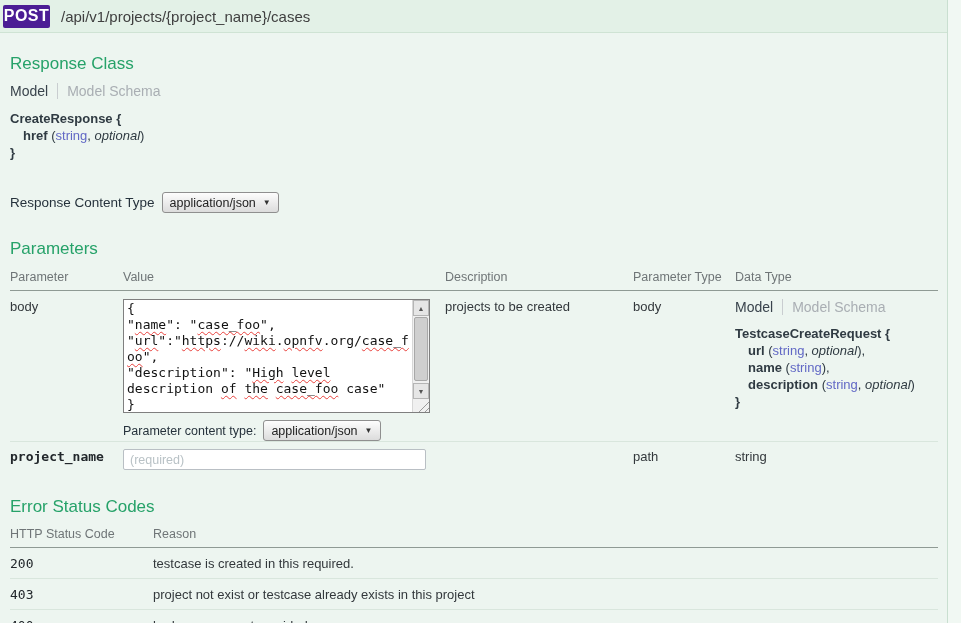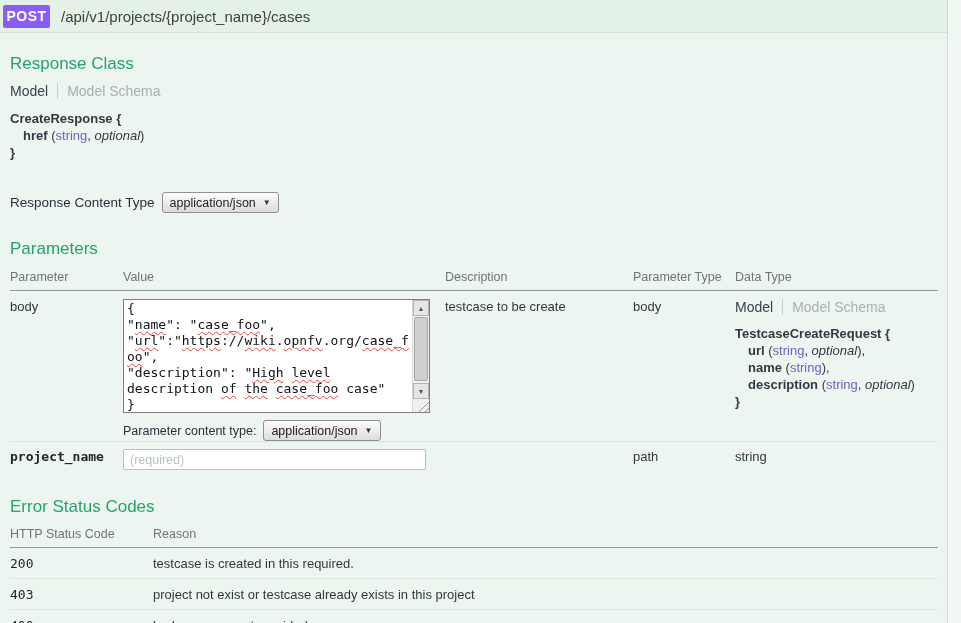--- a/index.html
+++ b/index.html
@@ -11,21 +11,21 @@
     overflow: hidden;
   }
   .panel { width: 948px; height: 623px; background: #edf5f0; border-right: 1px solid #c9dfd0; }
 
   
   .op-heading {
     height: 33px; background: #e3f1e7; border-bottom: 1px solid #cfe3d4;
     display: flex; align-items: center;
   }
   .method-badge {
-    background: #8b5cf6; color: #fff; font-size: 14px; font-weight: bold;
+    background: #4c1d95; color: #fff; font-size: 16px; font-weight: bold;
     letter-spacing: .5px; border-radius: 2px; margin-left: 3px;
     width: 47px; height: 23px; display: flex; align-items: center; justify-content: center;
     cursor: pointer;
   }
   .op-path { margin-left: 11px; font-size: 15px; color: #404040; cursor: pointer; }
   .op-summary { margin-left: auto; margin-right: 12px; font-size: 13px; color: #21a463; cursor: pointer; }
 
   .content { padding: 0 10px; }
 
   .section-title { font-size: 17px; font-weight: 400; color: #26a269; }
@@ -172,21 +172,21 @@
               <div class="ta-grip"></div>
             </div>
             <div class="pct-row">
               <span>Parameter content type:</span>
               <span class="select-box">
                 <span>application/json</span>
                 <span class="select-caret">▼</span>
               </span>
             </div>
           </td>
-          <td>testcase to be create</td>
+          <td>projects to be created</td>
           <td>body</td>
           <td>
             <div class="tabs dt-tabs">
               <span class="tab-active">Model</span>
               <span class="tab-divider"></span>
               <span class="tab-inactive">Model Schema</span>
             </div>
             <div class="signature dt-signature">
                 <div class="sig-open">TestcaseCreateRequest {</div>
                 <div class="sig-line"><span class="sig-prop">url</span><span> (</span><span class="sig-type">string</span><span>, </span><span class="sig-em">optional</span><span>),</span></div>

